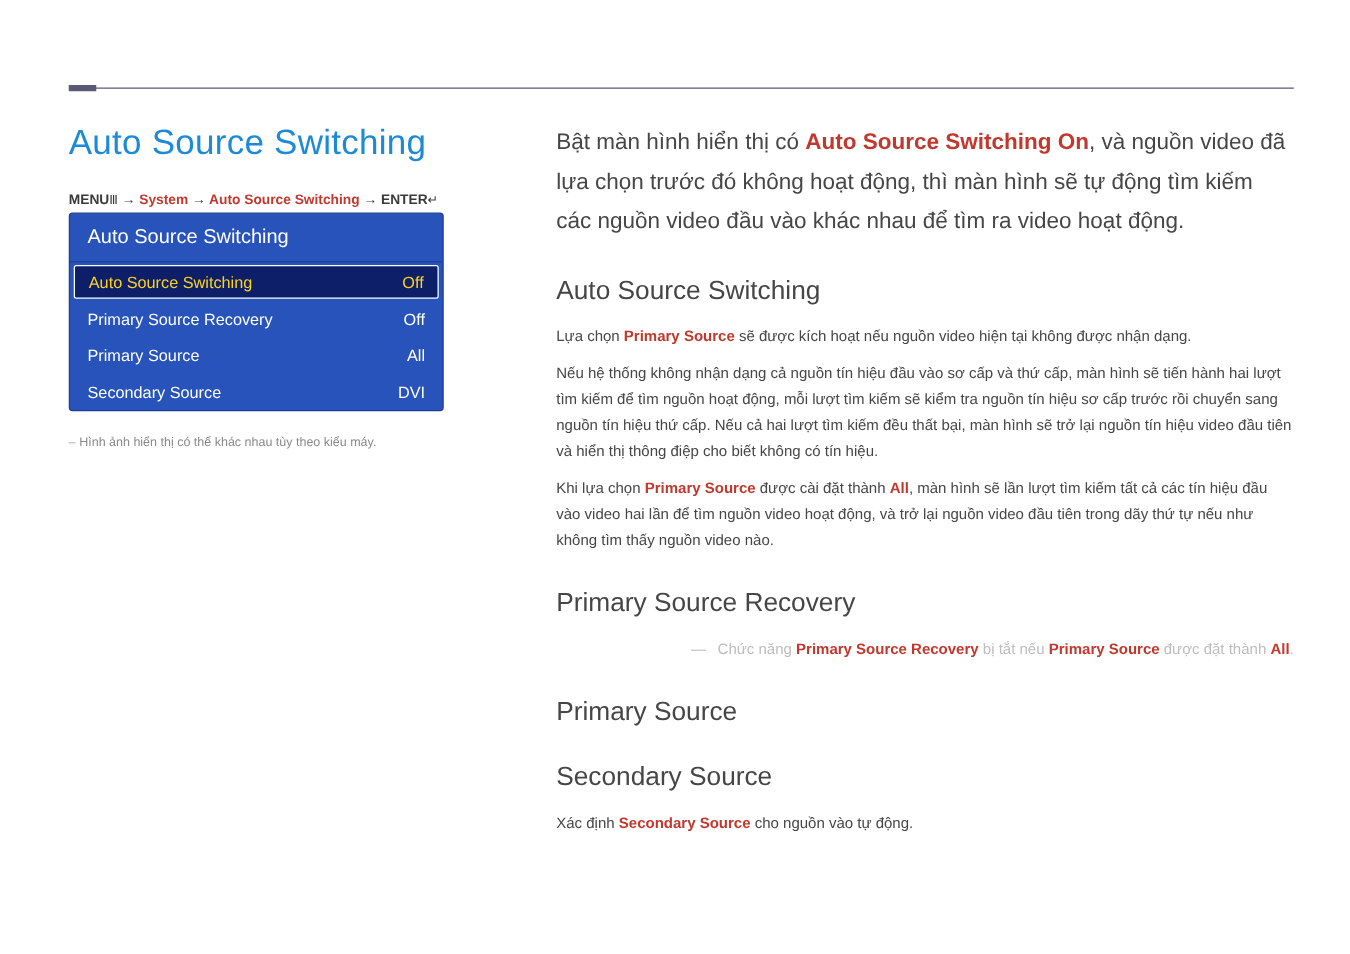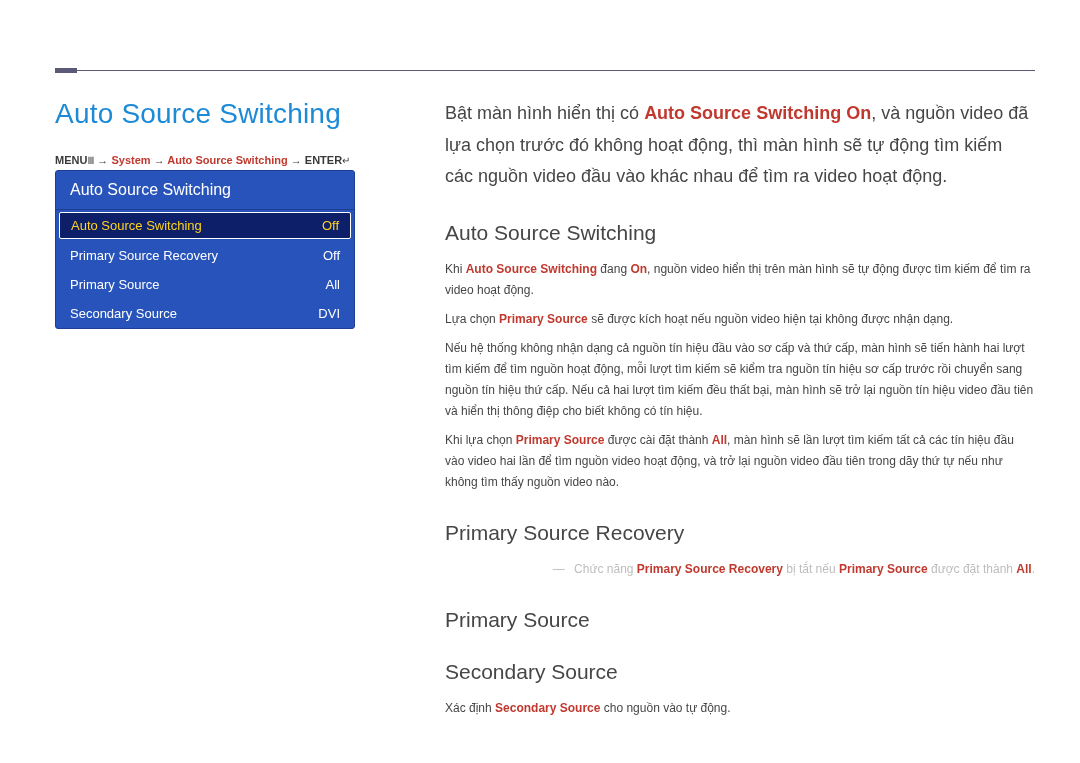--- a/index.html
+++ b/index.html
@@ -158,33 +158,31 @@
       <div class="osd-row">
         <span class="row-label">Primary Source</span>
         <span class="row-val">All</span>
       </div>
       <div class="osd-row">
         <span class="row-label">Secondary Source</span>
         <span class="row-val">DVI</span>
       </div>
     </div>
 
+    <div class="caption">Hình ảnh hiển thị có thể khác nhau tùy theo kiểu máy.</div>
   </div>
 
   <div class="right-col">
     <p class="intro">
       <span>Bật màn hình hiển thị có </span><span class="kw">Auto Source Switching On</span><span>, và nguồn video đã lựa chọn trước đó không hoạt động, thì màn hình sẽ tự động tìm kiếm các nguồn video đầu vào khác nhau để tìm ra video hoạt động.</span>
     </p>
 
     <div class="block">
       <h2 class="section-h">Auto Source Switching</h2>
       <p class="para">
-        <span>Khi </span><span class="kw">Auto Source Switching</span><span> đang </span><span class="kw">On</span><span>, nguồn video hiển thị trên màn hình sẽ tự động được tìm kiếm để tìm ra video hoạt động.</span>
-      </p>
-      <p class="para">
         <span>Lựa chọn </span><span class="kw">Primary Source</span><span> sẽ được kích hoạt nếu nguồn video hiện tại không được nhận dạng.</span>
       </p>
       <p class="para">Nếu hệ thống không nhận dạng cả nguồn tín hiệu đầu vào sơ cấp và thứ cấp, màn hình sẽ tiến hành hai lượt tìm kiếm để tìm nguồn hoạt động, mỗi lượt tìm kiếm sẽ kiểm tra nguồn tín hiệu sơ cấp trước rồi chuyển sang nguồn tín hiệu thứ cấp. Nếu cả hai lượt tìm kiếm đều thất bại, màn hình sẽ trở lại nguồn tín hiệu video đầu tiên và hiển thị thông điệp cho biết không có tín hiệu.</p>
       <p class="para">
         <span>Khi lựa chọn </span><span class="kw">Primary Source</span><span> được cài đặt thành </span><span class="kw">All</span><span>, màn hình sẽ lần lượt tìm kiếm tất cả các tín hiệu đầu vào video hai lần để tìm nguồn video hoạt động, và trở lại nguồn video đầu tiên trong dãy thứ tự nếu như không tìm thấy nguồn video nào.</span>
       </p>
     </div>
 
     <div class="block">
       <h2 class="section-h">Primary Source Recovery</h2>

